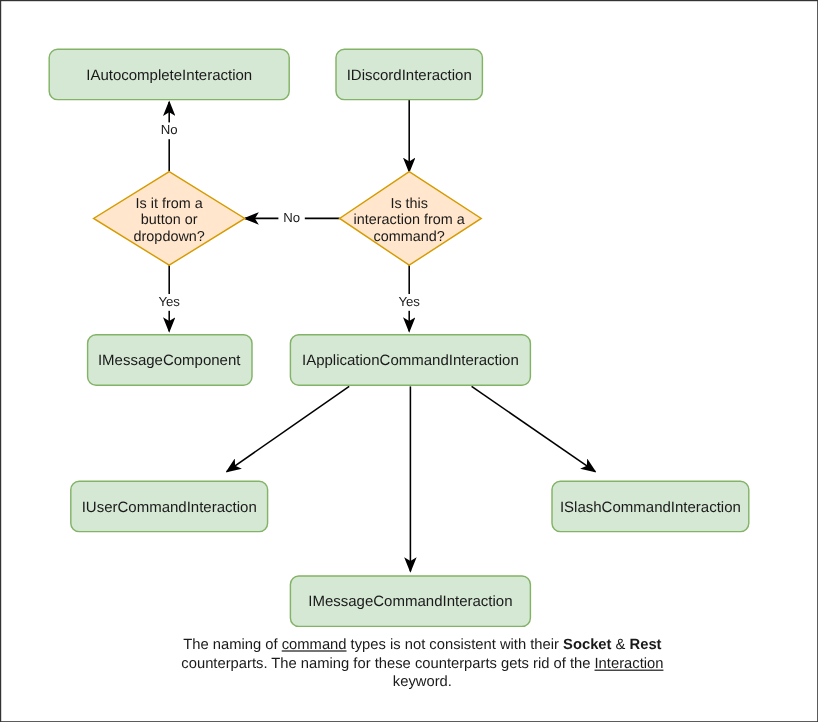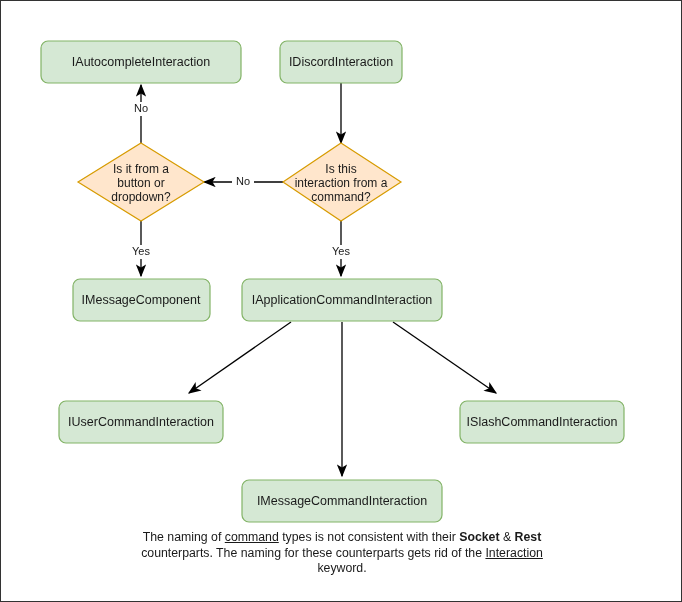--- a/index.html
+++ b/index.html
@@ -60,21 +60,21 @@
     font-family: "Liberation Sans", sans-serif;
     font-size: 11px;
     fill: #1a1a1a;
     text-anchor: middle;
   }
   .edge-label-bg {
     fill: #ffffff;
   }
   .caption {
     position: absolute;
-    left: 131px;
+    left: 141px;
     top: 529px;
     width: 420px;
     text-align: center;
     font-family: "Liberation Sans", sans-serif;
     font-size: 12.3px;
     line-height: 15.5px;
     color: #1a1a1a;
   }
   .caption b { font-weight: bold; }
   .caption u { text-decoration: underline; }

